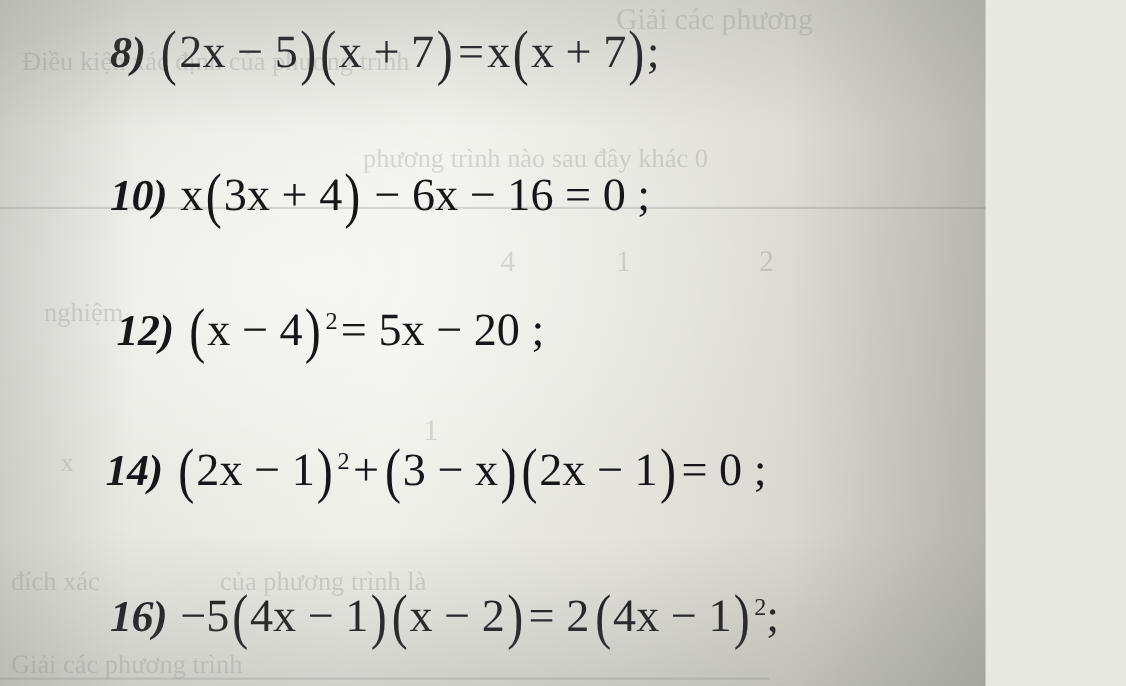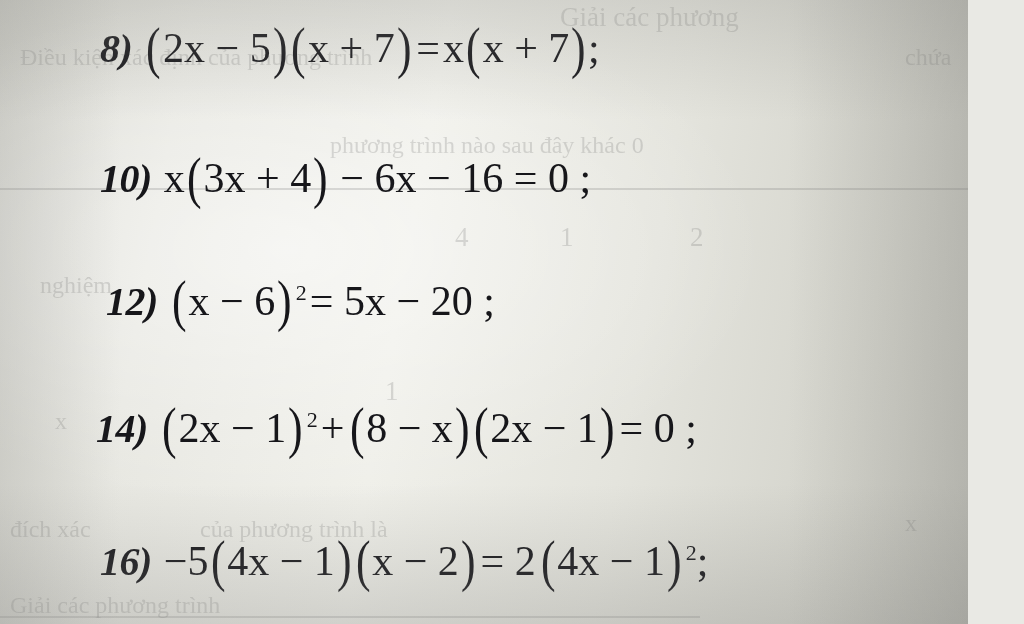--- a/index.html
+++ b/index.html
@@ -9,21 +9,21 @@
   body {
     width: 1024px;
     height: 624px;
     overflow: hidden;
     font-family: "Liberation Serif", serif;
     background: #e9e9e4;
   }
 
   #page {
     position: relative;
-    width: 968px;
+    width: 896px;
     height: 624px;
     overflow: hidden;
     background:
       radial-gradient(ellipse 70% 60% at 30% 40%, rgba(255,255,255,0.55) 0%, rgba(255,255,255,0.0) 70%),
       linear-gradient(100deg, #d9d9d2 0%, #e7e7e1 18%, #efefe9 42%, #e4e4dd 65%, #d4d4cc 86%, #c8c8c0 100%);
   }
 
   
   .shade-top {
     position: absolute;
@@ -150,25 +150,25 @@
 
     <div class="line l1">
       <span class="num">8)</span><span class="expr"><span class="par">(</span><span class="v">2x − 5</span><span class="par">)</span><span class="par">(</span><span class="v">x + 7</span><span class="par">)</span><span class="op">=</span><span class="v">x</span><span class="par">(</span><span class="v">x + 7</span><span class="par">)</span><span>;</span></span>
     </div>
 
     <div class="line l2">
       <span class="num">10)</span><span class="expr"><span class="v">x</span><span class="par">(</span><span class="v">3x + 4</span><span class="par">)</span><span> − 6x − 16 = 0 ;</span></span>
     </div>
 
     <div class="line l3">
-      <span class="num">12)</span><span class="expr"><span class="par">(</span><span class="v">x − 6</span><span class="par">)</span><sup class="exp">2</sup><span class="op">= 5x − 20 ;</span></span>
+      <span class="num">12)</span><span class="expr"><span class="par">(</span><span class="v">x − 4</span><span class="par">)</span><sup class="exp">2</sup><span class="op">= 5x − 20 ;</span></span>
     </div>
 
     <div class="line l4">
-      <span class="num">14)</span><span class="expr"><span class="par">(</span><span class="v">2x − 1</span><span class="par">)</span><sup class="exp">2</sup><span class="op">+</span><span class="par">(</span><span class="v">8 − x</span><span class="par">)</span><span class="par">(</span><span class="v">2x − 1</span><span class="par">)</span><span class="op">= 0 ;</span></span>
+      <span class="num">14)</span><span class="expr"><span class="par">(</span><span class="v">2x − 1</span><span class="par">)</span><sup class="exp">2</sup><span class="op">+</span><span class="par">(</span><span class="v">3 − x</span><span class="par">)</span><span class="par">(</span><span class="v">2x − 1</span><span class="par">)</span><span class="op">= 0 ;</span></span>
     </div>
 
     <div class="line l5">
       <span class="num">16)</span><span class="expr"><span class="v">−5</span><span class="par">(</span><span class="v">4x − 1</span><span class="par">)</span><span class="par">(</span><span class="v">x − 2</span><span class="par">)</span><span class="op">= 2</span><span class="par">(</span><span class="v">4x − 1</span><span class="par">)</span><sup class="exp">2</sup><span>;</span></span>
     </div>
 
   </div>
 
   <div class="shade-top"></div>
   <div class="shade-bottom"></div>

